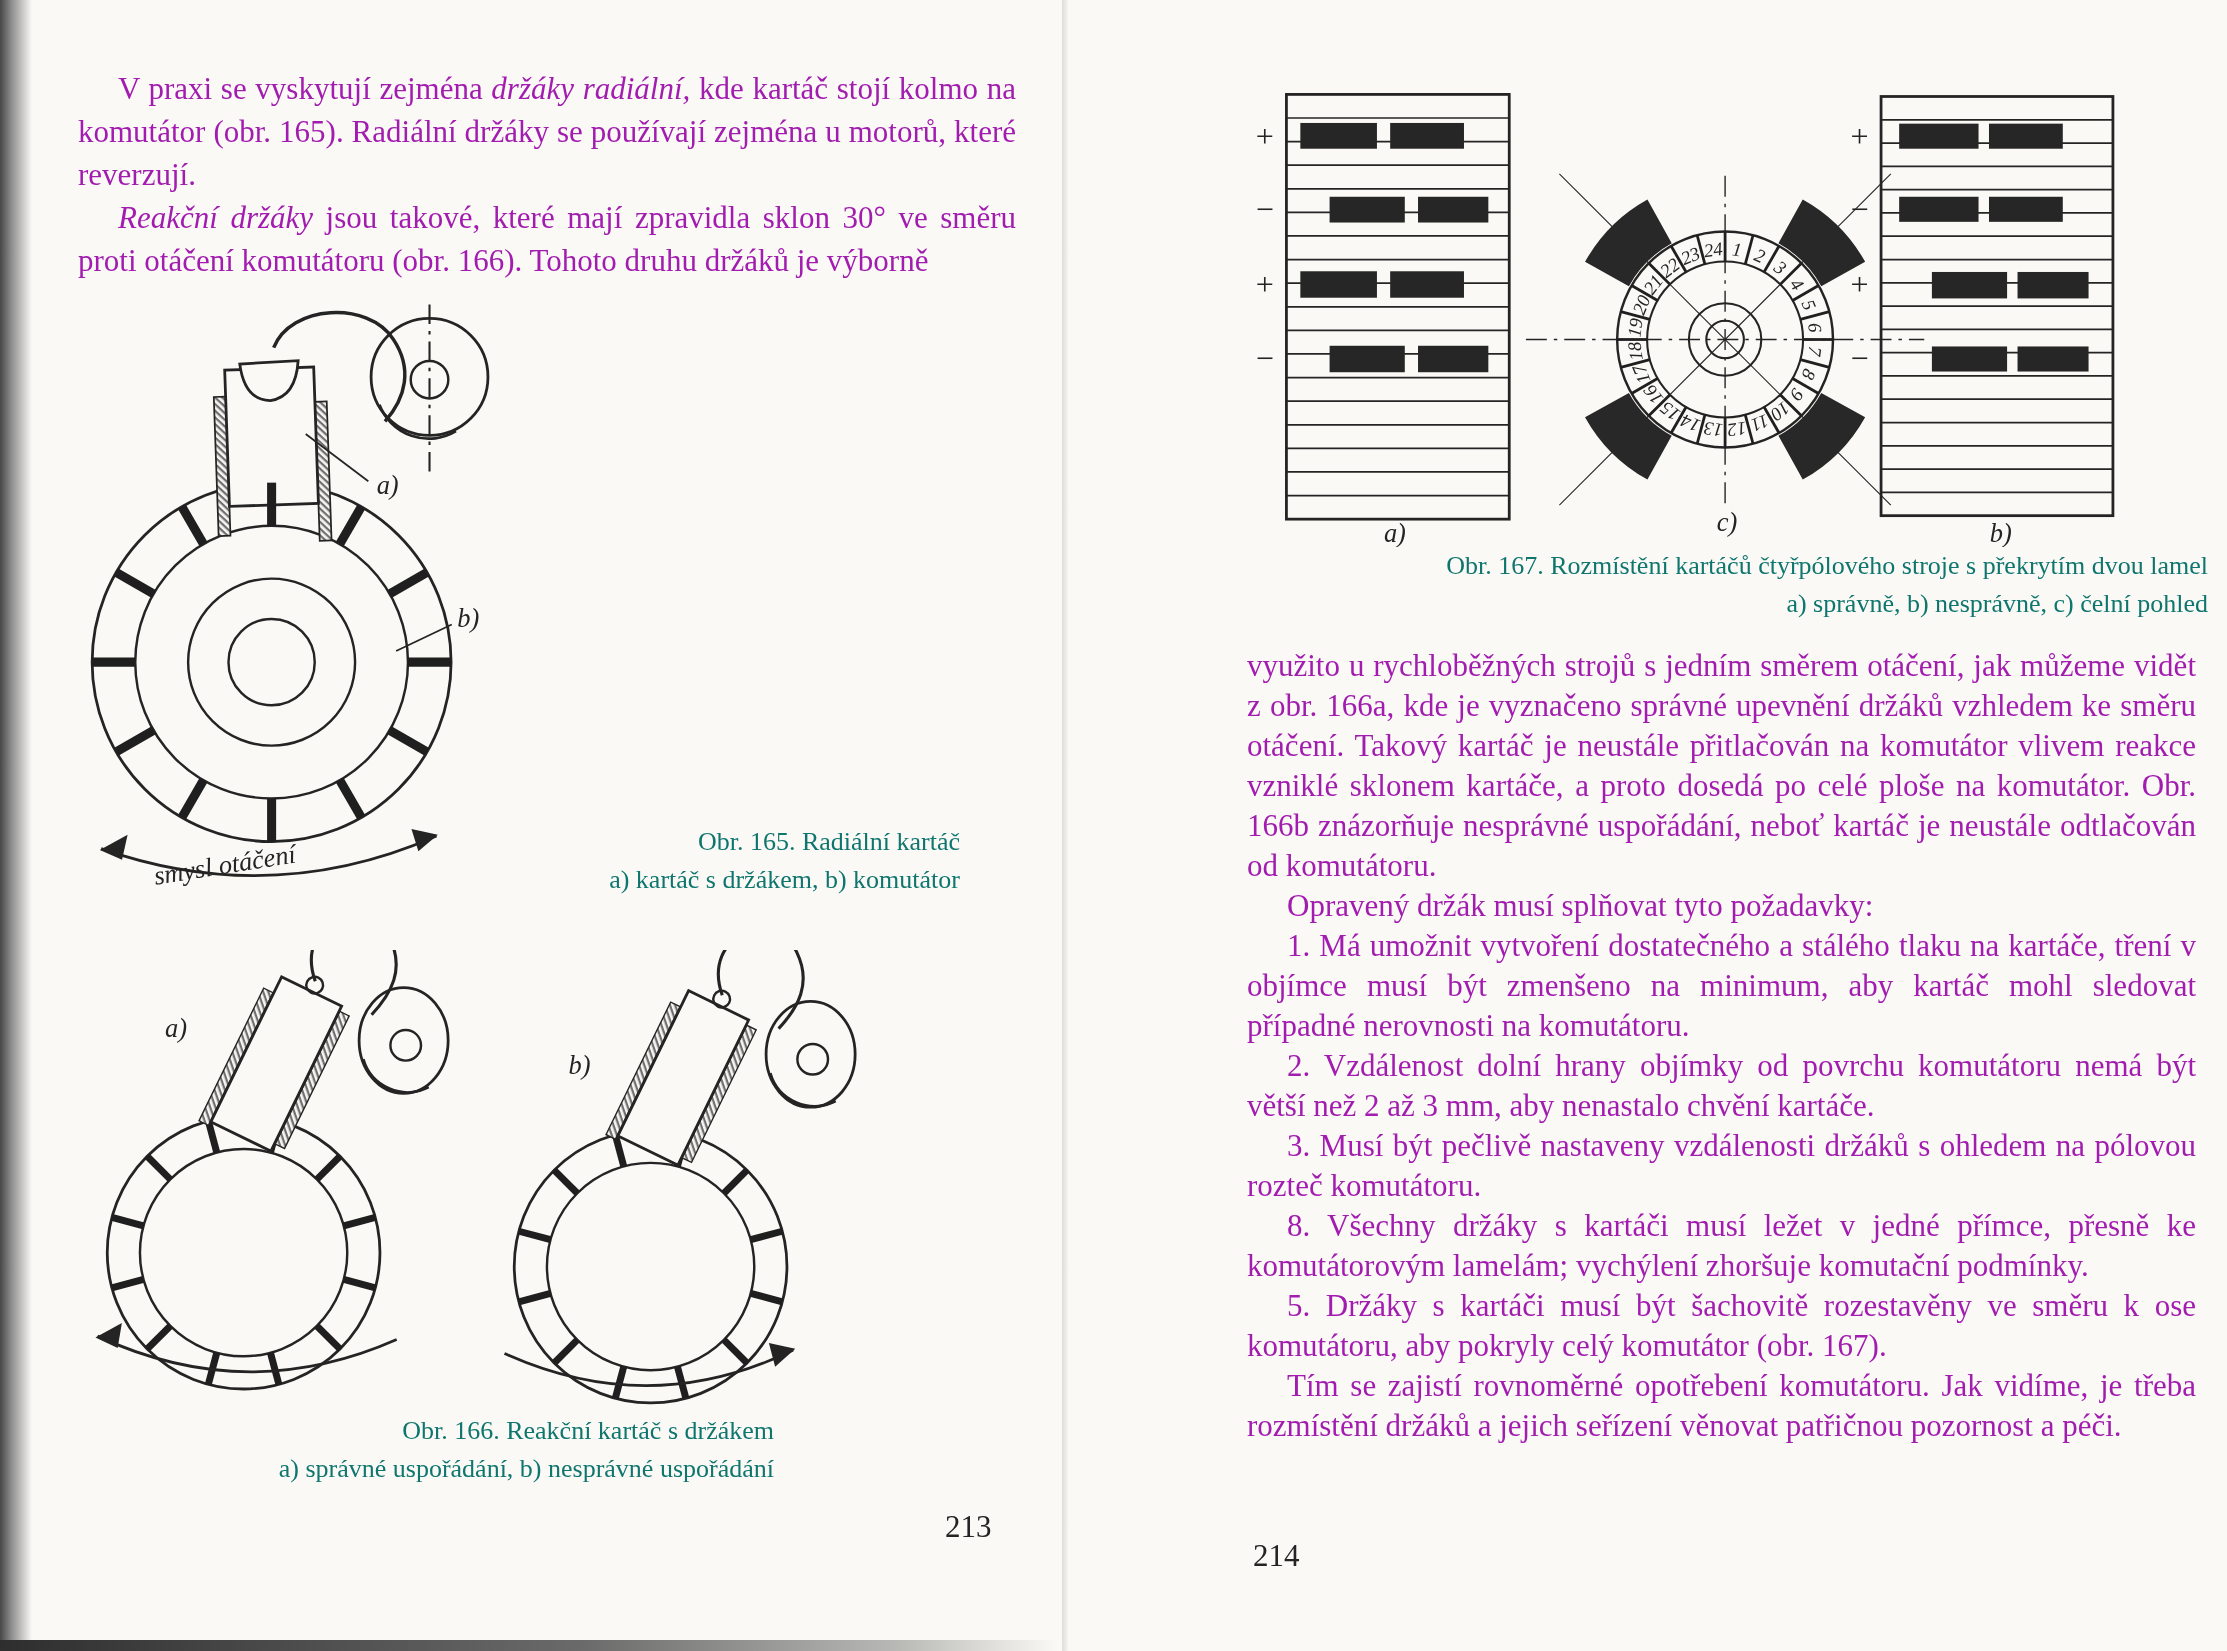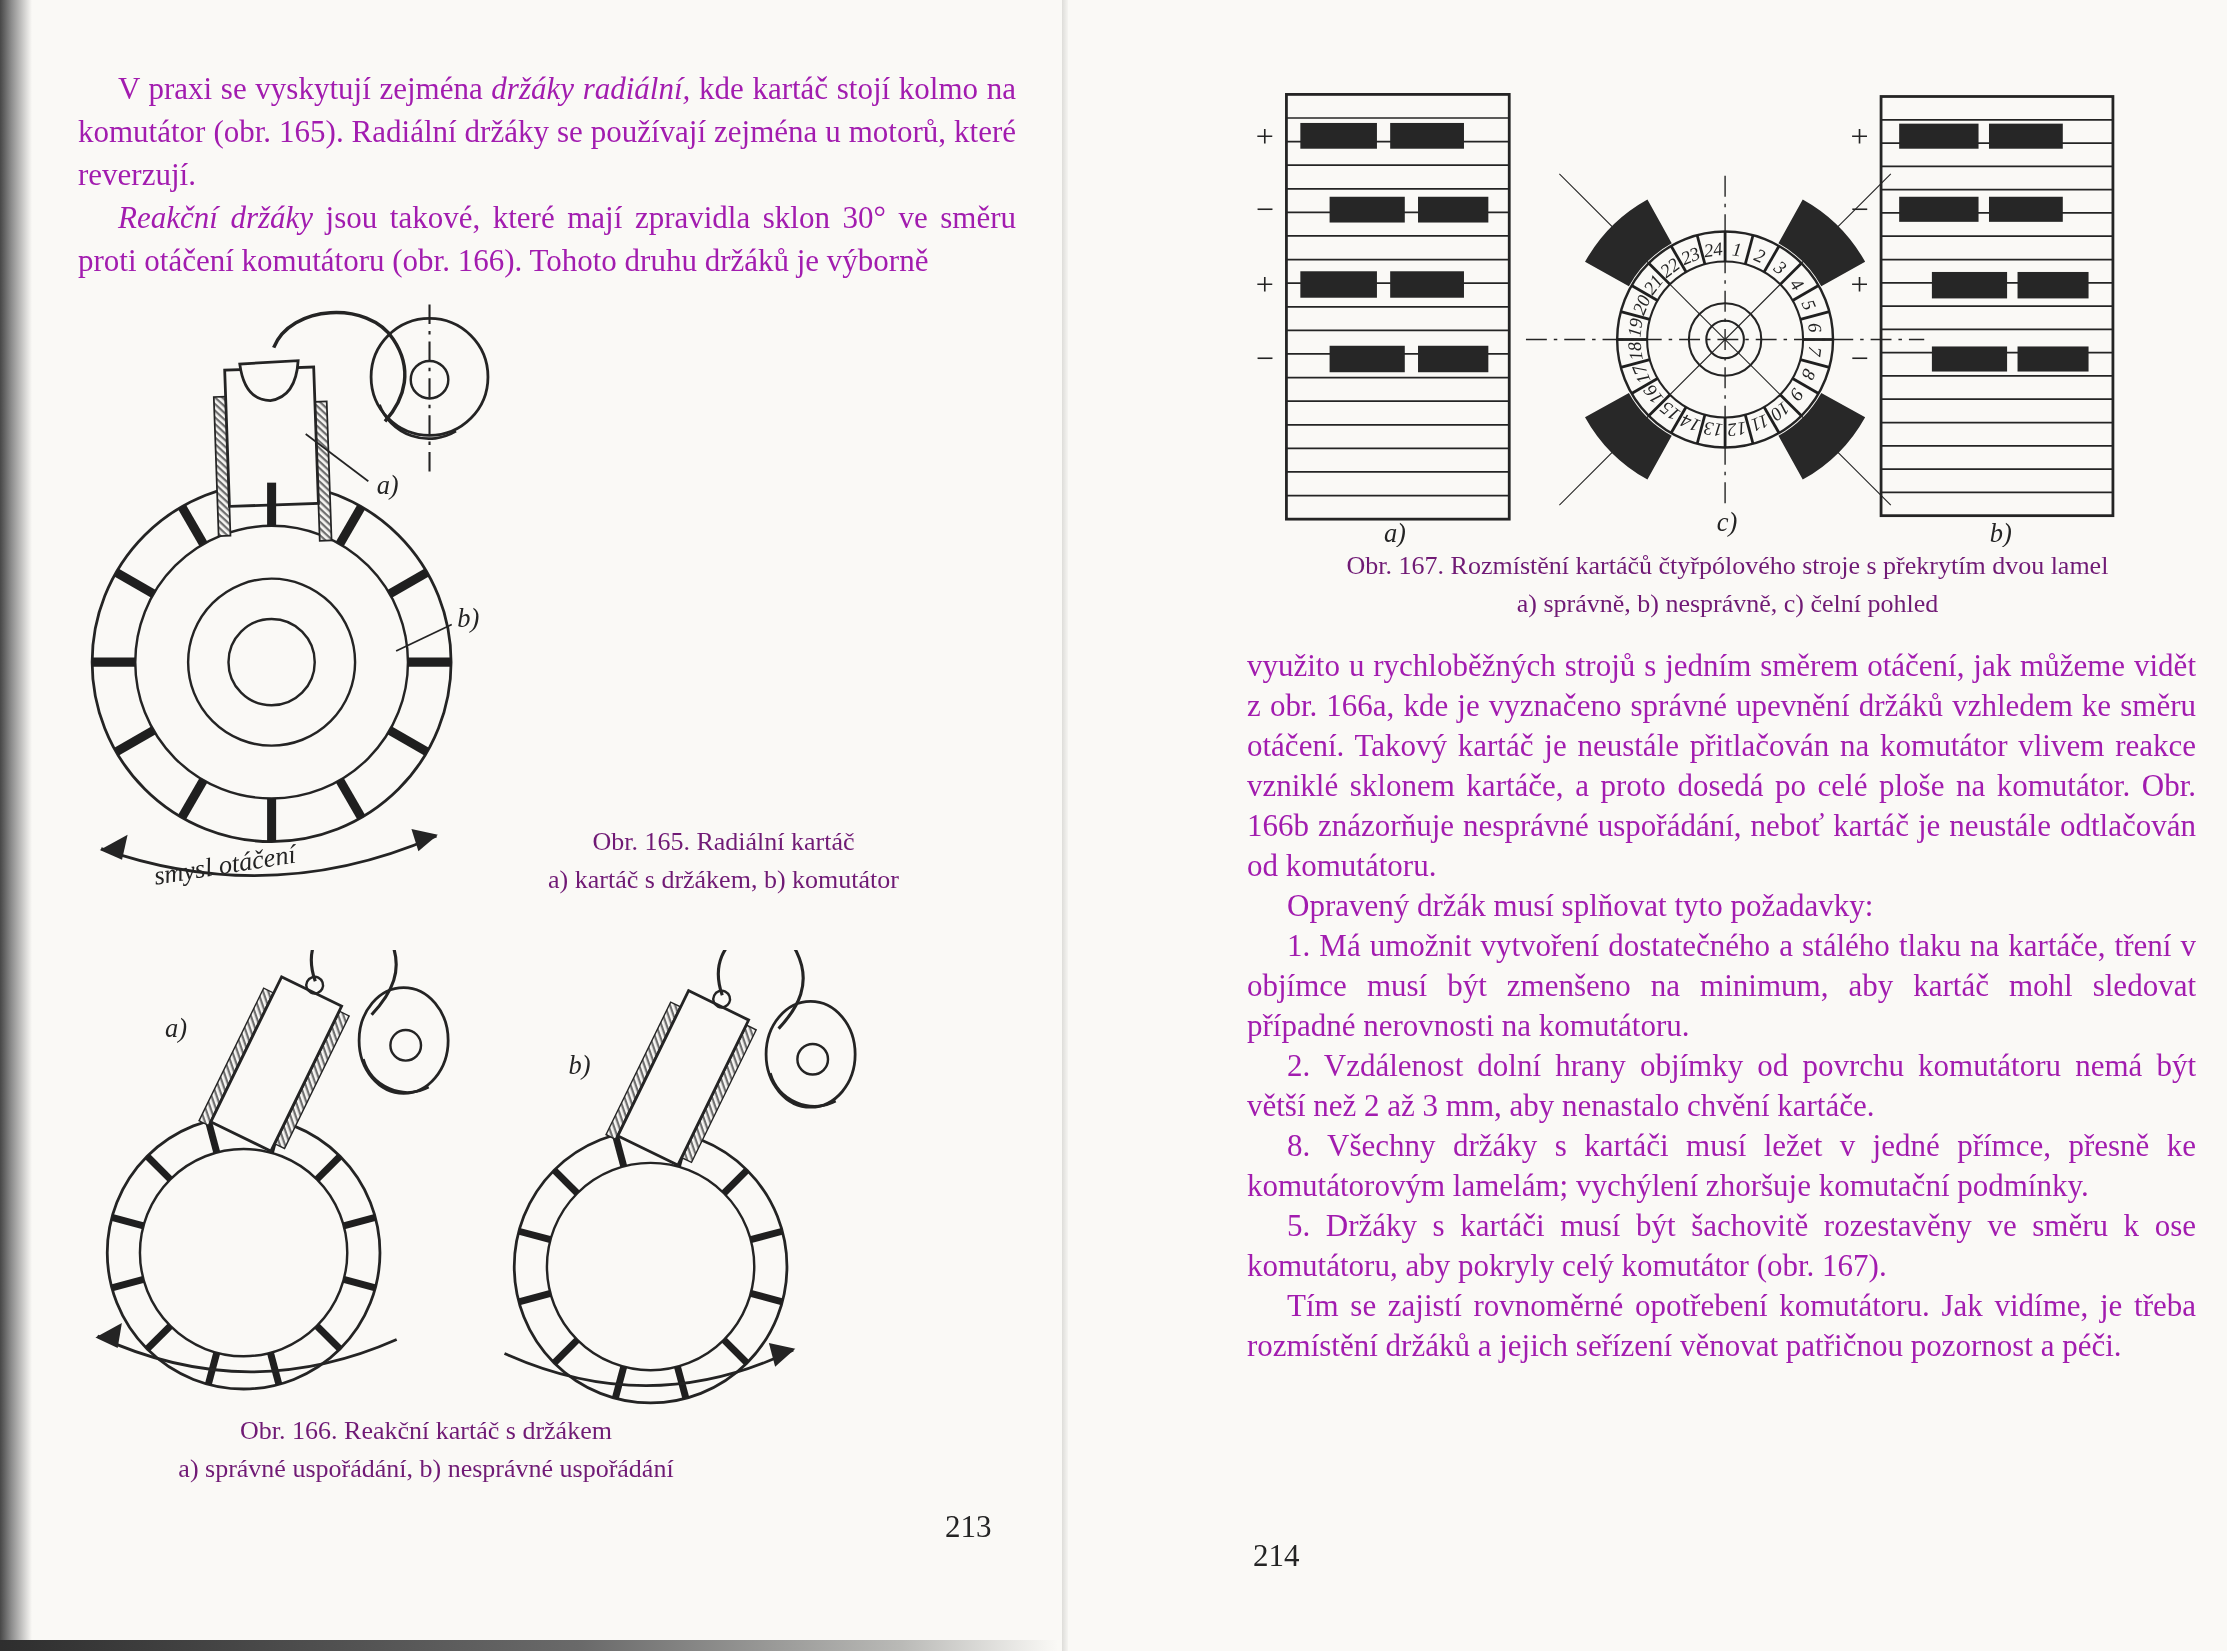--- a/index.html
+++ b/index.html
@@ -19,22 +19,22 @@
     color:#a21caf;
   }
   .textblock p{margin:0;}
   .textblock p.ind{text-indent:40px;}
   #left-text{left:78px;top:67px;width:938px;line-height:43px;}
   #right-text{left:1247px;top:646px;width:949px;line-height:40px;}
   .caption{
     position:absolute;
     font-size:26px;
     line-height:38px;
-    text-align:center;
-    color:#701a75;
+    text-align:right;
+    color:#0f766e;
   }
   #cap165{left:487px;top:823px;width:473px;}
   #cap166{left:78px;top:1412px;width:696px;}
   #cap167{left:1247px;top:547px;width:961px;}
   .pagenum{position:absolute;font-size:31px;color:#242424;}
   #pnum-213{left:945px;top:1509px;text-align:center;}
   #pnum-214{left:1253px;top:1538px;}
   svg.fig{position:absolute;}
   .flabel{font-family:"Liberation Serif","DejaVu Serif",serif;font-style:italic;font-size:38px;fill:#242424;}
   .lam{font-family:"Liberation Serif","DejaVu Serif",serif;font-style:italic;font-size:27px;fill:#242424;}
@@ -324,19 +324,20 @@
 <div id="cap167" class="caption">
   <div>Obr. 167. Rozmístění kartáčů čtyřpólového stroje s překrytím dvou lamel</div>
   <div>a) správně, b) nesprávně, c) čelní pohled</div>
 </div>
 
 <div id="right-text" class="textblock">
   <p>využito u rychloběžných strojů s jedním směrem otáčení, jak můžeme vidět z obr. 166a, kde je vyznačeno správné upevnění držáků vzhledem ke směru otáčení. Takový kartáč je neustále přitlačován na komutátor vlivem reakce vzniklé sklonem kartáče, a proto dosedá po celé ploše na komutátor. Obr. 166b znázorňuje nesprávné uspořádání, neboť kartáč je neustále odtlačován od komutátoru.</p>
   <p class="ind">Opravený držák musí splňovat tyto požadavky:</p>
   <p class="ind">1. Má umožnit vytvoření dostatečného a stálého tlaku na kartáče, tření v objímce musí být zmenšeno na minimum, aby kartáč mohl sledovat případné nerovnosti na komutátoru.</p>
   <p class="ind">2. Vzdálenost dolní hrany objímky od povrchu komutátoru nemá být větší než 2 až 3 mm, aby nenastalo chvění kartáče.</p>
+  <p class="ind">3. Musí být pečlivě nastaveny vzdálenosti držáků s ohledem na pólovou rozteč komutátoru.</p>
   <p class="ind">8. Všechny držáky s kartáči musí ležet v jedné přímce, přesně ke komutátorovým lamelám; vychýlení zhoršuje komutační podmínky.</p>
   <p class="ind">5. Držáky s kartáči musí být šachovitě rozestavěny ve směru k ose komutátoru, aby pokryly celý komutátor (obr. 167).</p>
   <p class="ind">Tím se zajistí rovnoměrné opotřebení komutátoru. Jak vidíme, je třeba rozmístění držáků a jejich seřízení věnovat patřičnou pozornost a péči.</p>
 </div>
 
 <div id="pnum-214" class="pagenum">214</div>
 
 
 </body></html>

